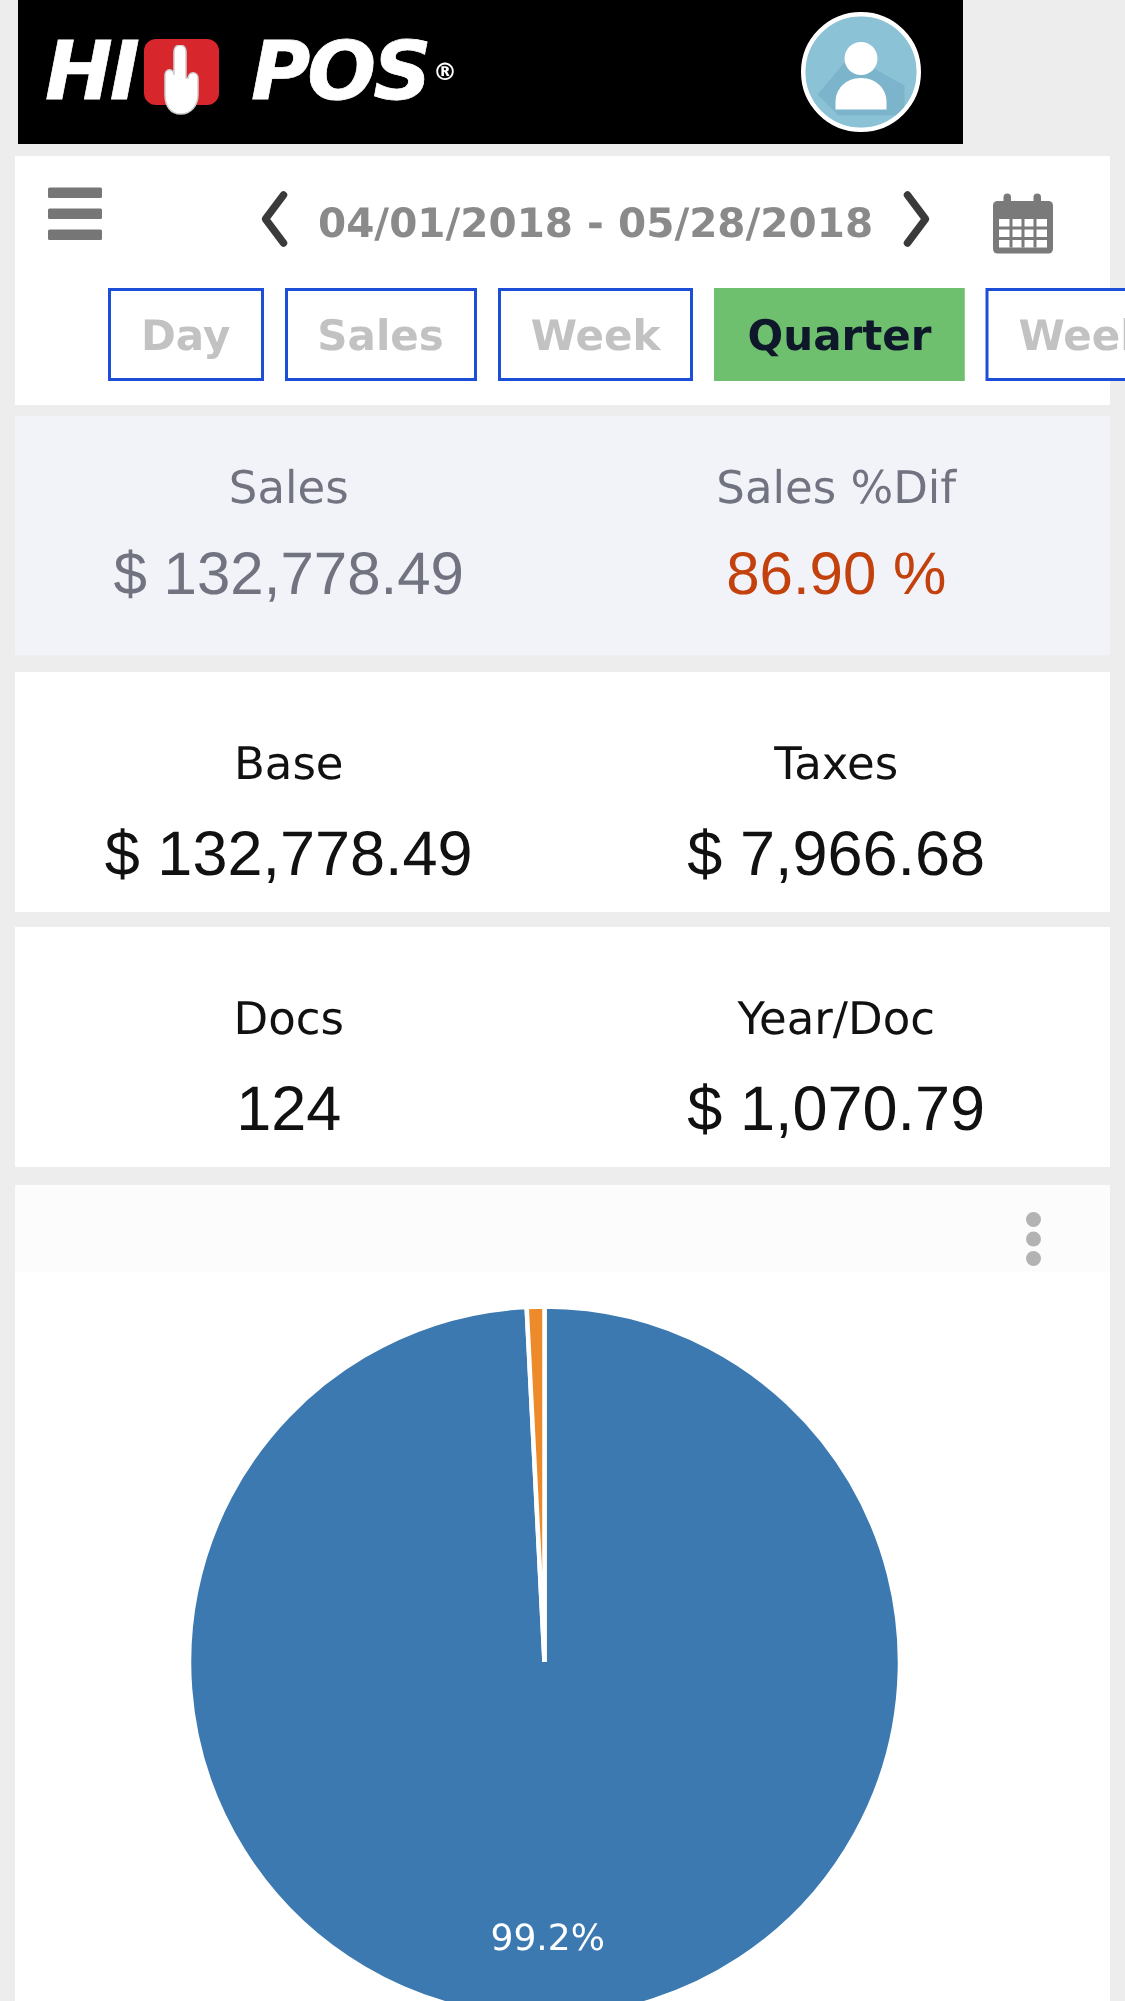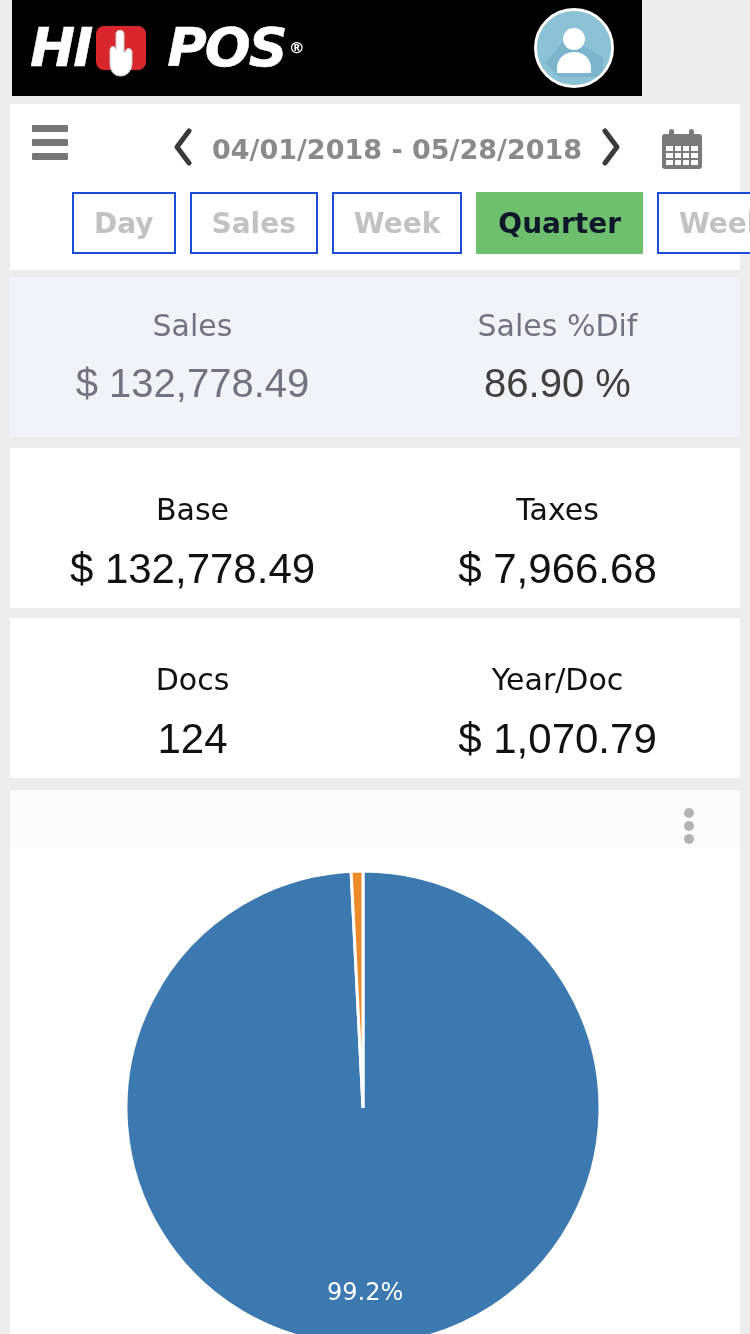--- a/index.html
+++ b/index.html
@@ -203,21 +203,21 @@
     font-family: "DejaVu Sans", "Liberation Sans", sans-serif;
   }
   .kpi-value {
     font-size: 40px;
     color: #717480;
     white-space: nowrap;
     font-family: Liberation Sans, sans-serif;
   }
   .card.plain .kpi-label { color: #111111; font-size: 30px; margin-top: 28px; }
   .card.plain .kpi-value { color: #111111; font-size: 42px; }
-  .kpi-value.green { color: #404040; }
+  .kpi-value.green { color: #c2410c; }
 
   
   .chartcard {
     position: absolute;
     left: 10px;
     top: 790px;
     width: 730px;
     height: 544px;
     background: #ffffff;
     overflow: hidden;

